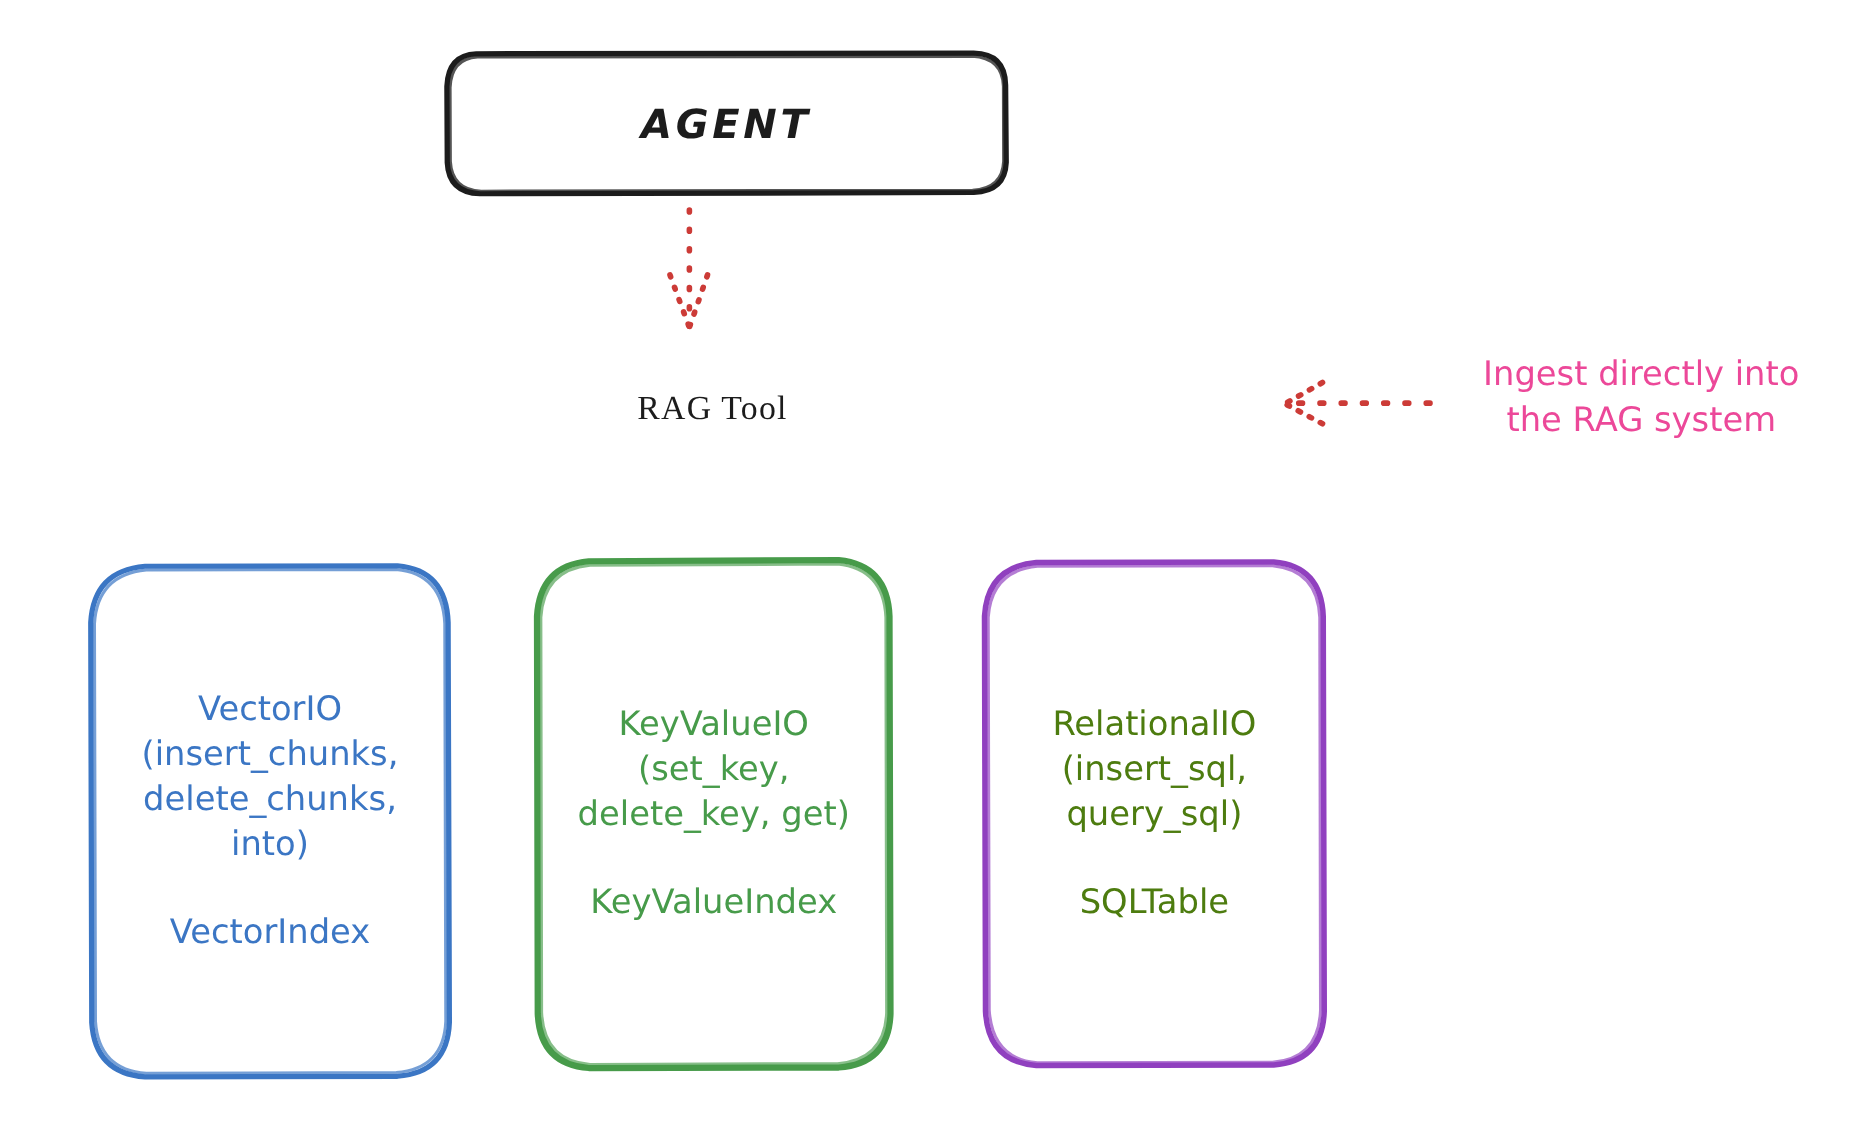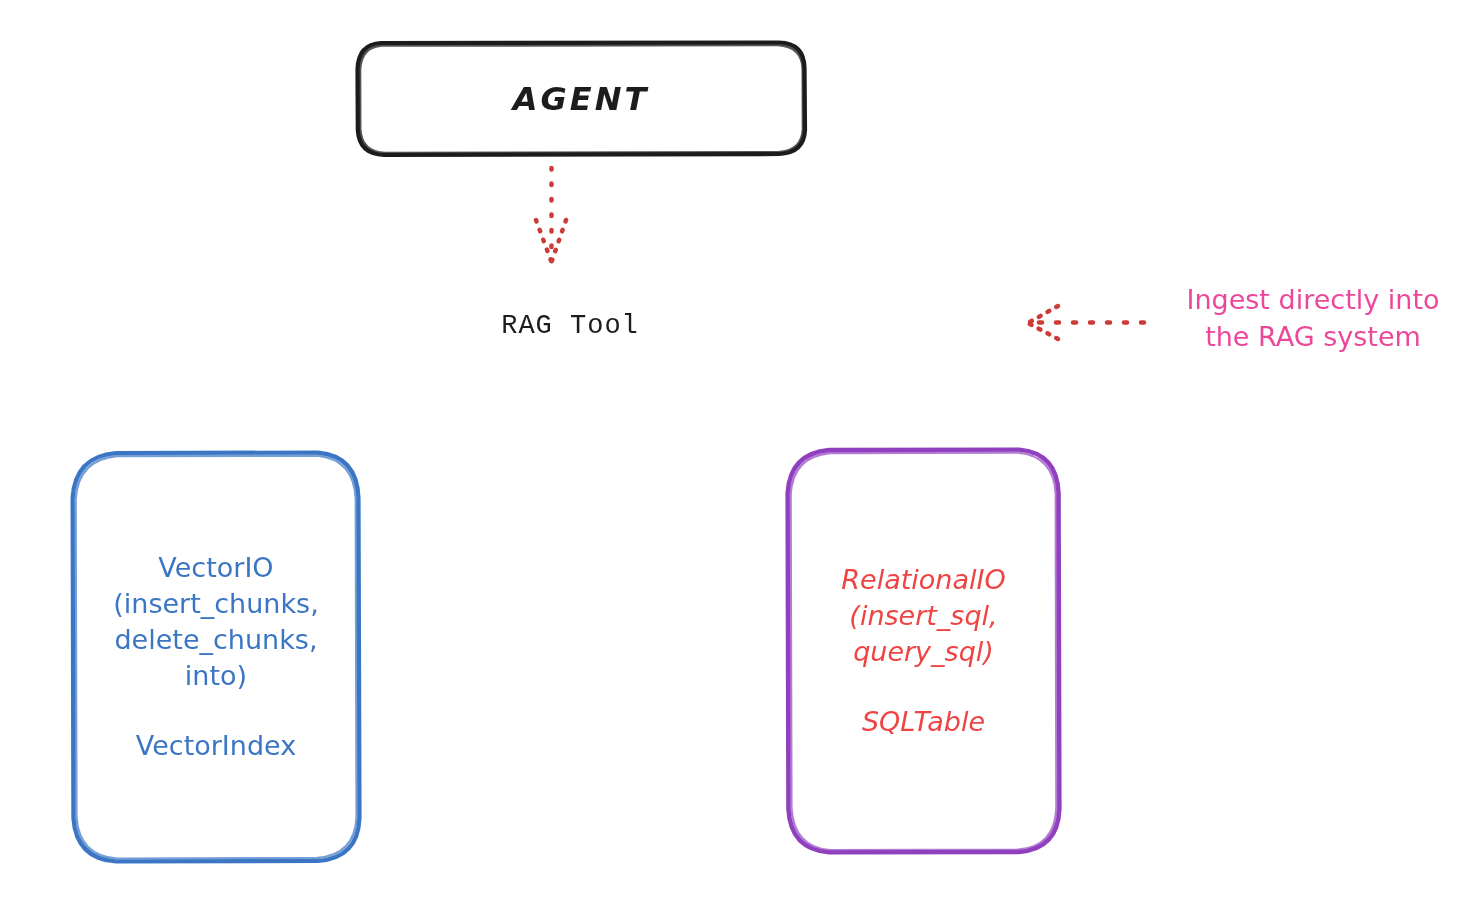--- a/index.html
+++ b/index.html
@@ -56,21 +56,21 @@
     top: 268px;
     width: 830px;
     height: 116px;
   }
   #ragtool-label {
     position: relative;
     z-index: 2;
     font-size: 27px;
     color: #1c1c1c;
     letter-spacing: 1px;
-    font-family: Liberation Mono, monospace;
+    font-family: Liberation Serif, serif;
   }
 
   
   .provider {
     padding: 16px 10px;
     justify-content: center;
   }
   .provider .text-stack {
     position: relative;
     z-index: 2;
@@ -191,27 +191,40 @@
     <div class="text-stack" style="color:#3b76c4;">
       <span class="label-line">VectorIO</span>
       <span class="label-line">(insert_chunks,</span>
       <span class="label-line">delete_chunks,</span>
       <span class="label-line">into)</span>
       <span class="gap"></span>
       <span class="label-line">VectorIndex</span>
     </div>
   </div>
 
+  <div class="node provider" id="kv-node">
+    <svg class="sketch-svg" viewBox="0 0 288 412" preserveAspectRatio="none">
+      <path class="sketch-border" stroke="#479b4a" stroke-width="5" d="M44,4 L244,3 Q283,7 284.6,48 L285.4,366 Q284,406 244,409 L44,409.4 Q5,406.4 3.2,366 L2.6,48 Q5,7.5 44,4 Z"></path>
+      <path class="sketch-border" stroke="#479b4a" stroke-width="2.6" opacity="0.65" d="M45,7.2 L243,6.2 Q280,10 281.8,49 L282.4,365 Q281,403 243,406 L45,406.6 Q8,403.8 6.2,365 L5.6,49 Q8,10.8 45,7.2 Z"></path>
+    </svg>
+    <div class="text-stack" style="color:#479b4a;">
+      <span class="label-line">KeyValueIO</span>
+      <span class="label-line">(set_key,</span>
+      <span class="label-line">delete_key, get)</span>
+      <span class="gap"></span>
+      <span class="label-line">KeyValueIndex</span>
+    </div>
+  </div>
 
   <div class="node provider" id="rel-node">
     <svg class="sketch-svg" viewBox="0 0 277 408" preserveAspectRatio="none">
       <path class="sketch-border" stroke="#9040bf" stroke-width="4.4" d="M44,3 L234,2.6 Q272,6 273.6,46 L274.4,362 Q273,402 234,405 L44,405.4 Q5.5,402.4 3.4,362 L2.6,46 Q5,6.5 44,3 Z"></path>
       <path class="sketch-border" stroke="#9040bf" stroke-width="2.4" opacity="0.68" d="M45,6 L233,5.6 Q269,9 270.8,47 L271.4,361 Q270,400 233,402.8 L45,403.2 Q9,400.4 6.4,361 L5.6,47 Q8,9.6 45,6 Z"></path>
     </svg>
-    <div class="text-stack" style="color:#ef4444;font-style:italic;">
+    <div class="text-stack" style="color:#4d7c0f;">
       <span class="label-line">RelationalIO</span>
       <span class="label-line">(insert_sql,</span>
       <span class="label-line">query_sql)</span>
       <span class="gap"></span>
       <span class="label-line">SQLTable</span>
     </div>
   </div>
 
 </div>
 

